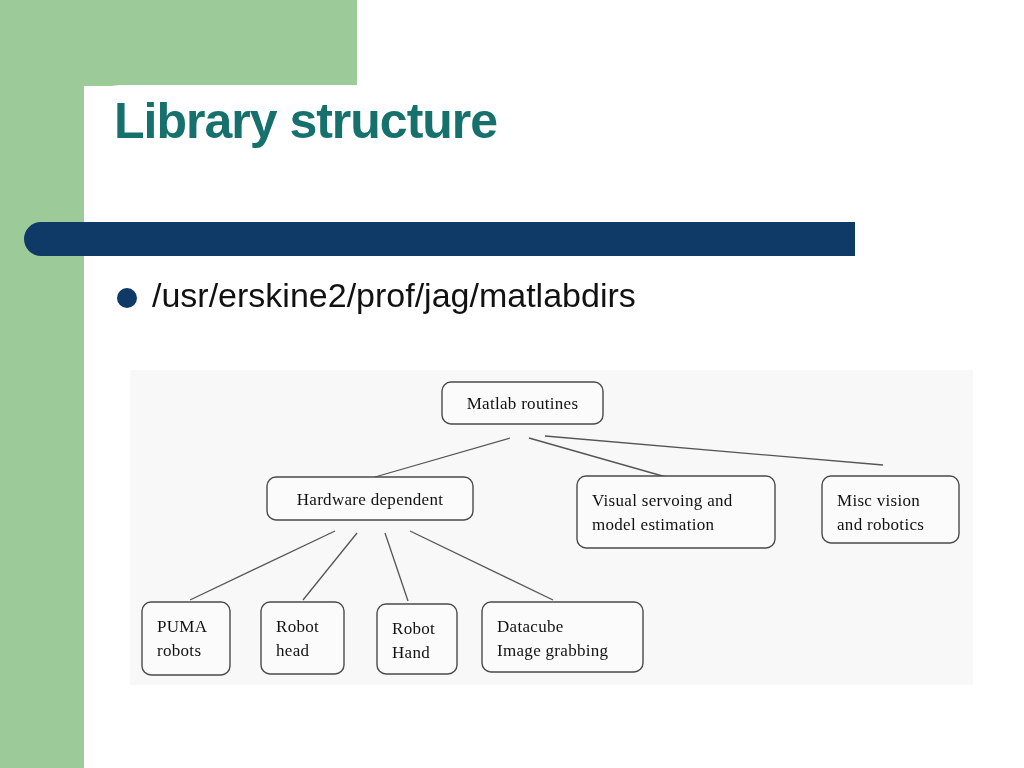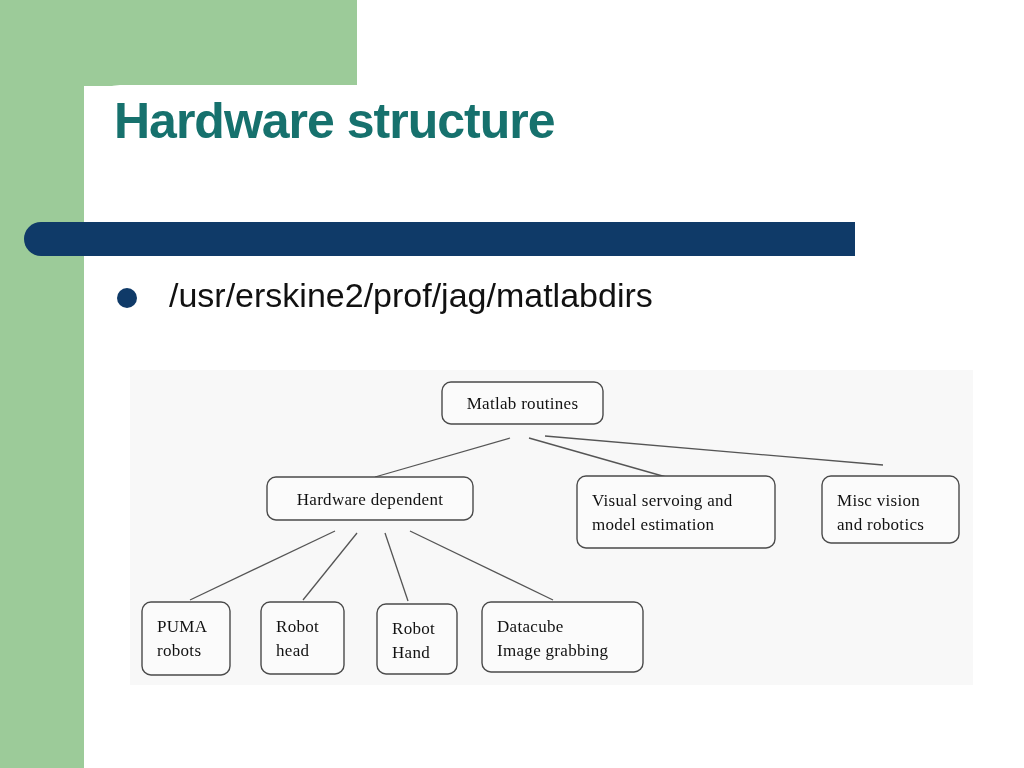--- a/index.html
+++ b/index.html
@@ -61,21 +61,21 @@
     background: var(--navy);
     border-top-left-radius: 17px;
     border-bottom-left-radius: 17px;
   }
 
   .bullet-row {
     position: absolute;
     left: 117px; top: 276px;
     display: flex;
     align-items: center;
-    gap: 32px;
+    gap: 15px;
   }
   .bullet-dot {
     width: 20px; height: 20px;
     border-radius: 50%;
     background: var(--navy);
     flex: 0 0 auto;
     margin-top: 4px;
   }
   .bullet-text {
     font-size: 34px;
@@ -99,21 +99,21 @@
 </style>
 </head>
 <body>
 
 <div class="slide">
 
   <div class="green-top"></div>
   <div class="green-side"></div>
   <div class="content-panel"></div>
 
-  <h1 class="slide-title">Hardware structure</h1>
+  <h1 class="slide-title">Library structure</h1>
 
   <div class="divider-bar"></div>
 
   <div class="bullet-row">
     <span class="bullet-dot"></span>
     <span class="bullet-text">/usr/erskine2/prof/jag/matlabdirs</span>
   </div>
 
   <div class="diagram">
     <svg id="diagram-svg" xmlns="http://www.w3.org/2000/svg" viewBox="0 0 843 315">

